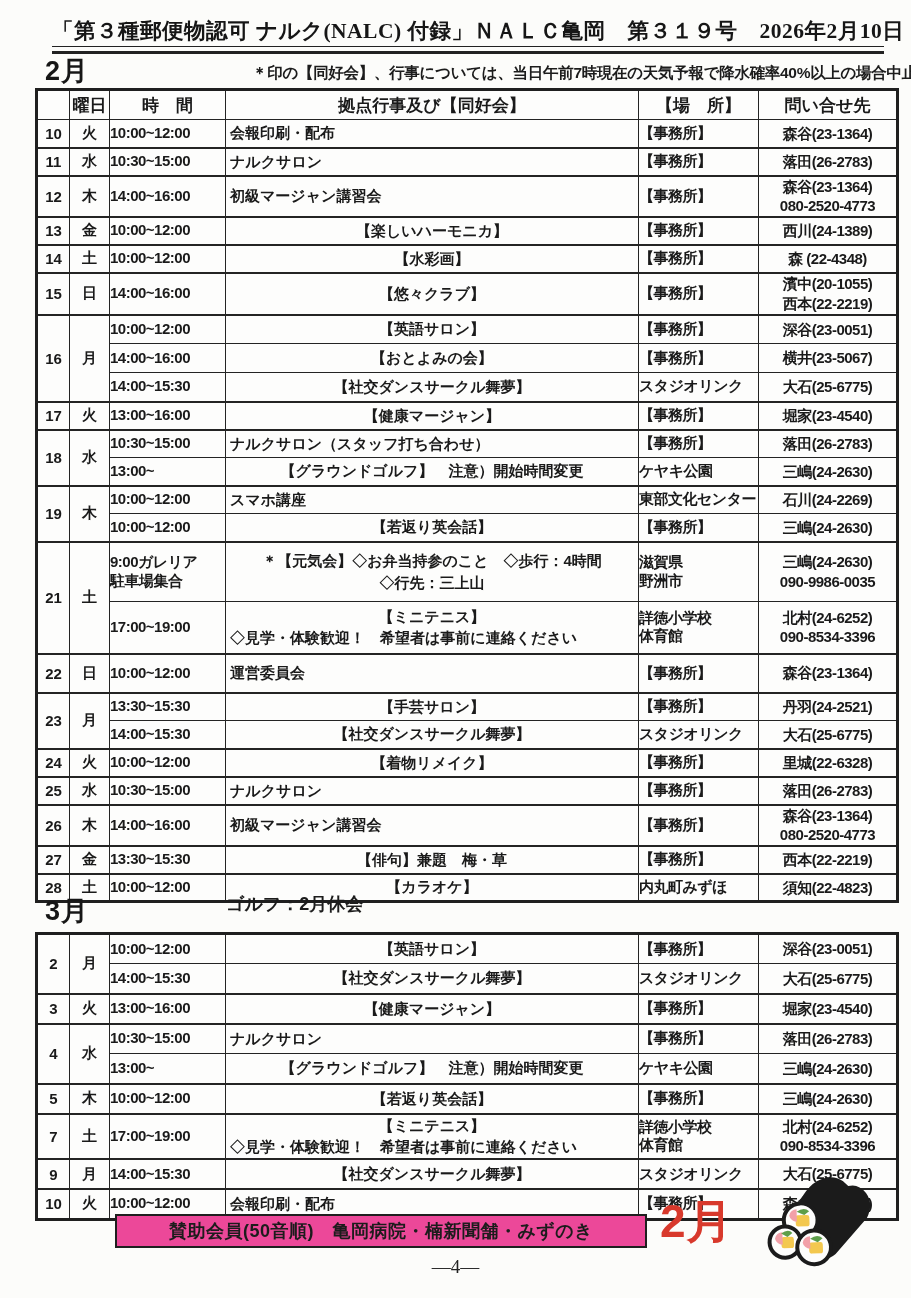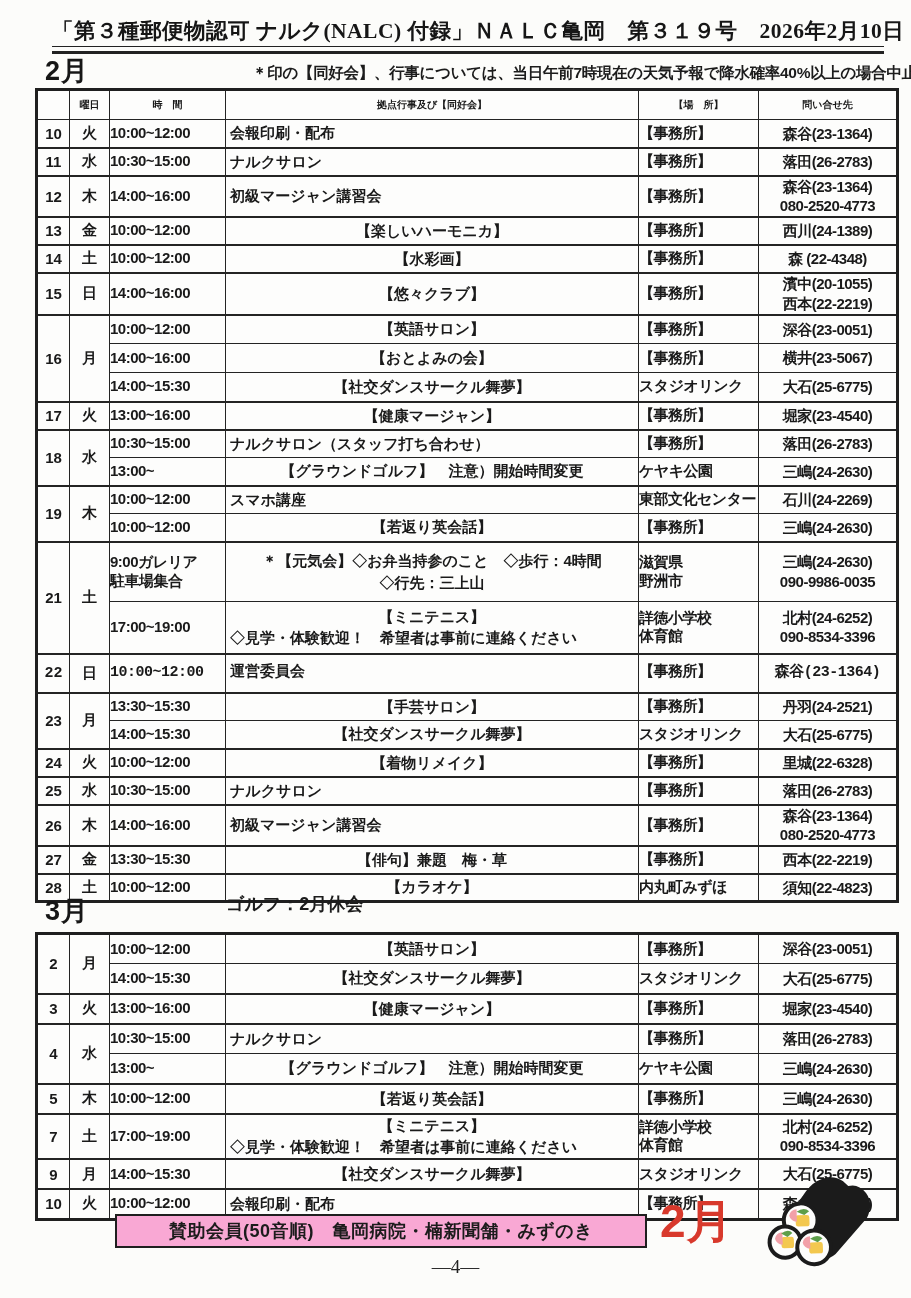--- a/index.html
+++ b/index.html
@@ -37,40 +37,40 @@
   #feb-table{top:88px;}
   #mar-table{top:932px;}
   table.sched{border:3px solid #1f1f1f;}
   table.sched td, table.sched th{
     border:1.6px solid #242424;
     padding:0;vertical-align:middle;
     font-size:15px;font-weight:600;color:#1a1a1a;
     overflow:hidden;
   }
   table.sched tr.gs td{border-top-width:2.2px;}
-  table.sched th{font-size:10px;font-weight:bold;text-align:center;}
+  table.sched th{font-size:17px;font-weight:bold;text-align:center;}
   td.day-cell, td.wd-cell{text-align:center;font-size:16px;}
   td.time-cell{text-align:left;letter-spacing:-.5px;}
   td.time-cell div{line-height:1.25;}
   td.event-cell div{line-height:1.45;padding:0 4px;}
   td.event-cell div.l{text-align:left;}
   td.event-cell div.c{text-align:center;}
   td.place-cell{font-size:14px;letter-spacing:-.5px;}
   td.place-cell div{line-height:1.25;white-space:nowrap;}
   td.contact-cell{text-align:center;font-size:14.5px;letter-spacing:-.5px;}
   td.contact-cell div{line-height:1.3;white-space:nowrap;}
   .footnote{
     position:absolute;left:226px;top:880px;font-size:18px;font-weight:600;margin-top:12px;
   }
   
   .supporters-box{
     position:absolute;left:115px;top:1214px;width:528px;height:30px;
     border:2px solid #1f1f1f;display:flex;align-items:center;justify-content:center;
     font-size:18px;font-weight:bold;letter-spacing:.5px;white-space:nowrap;
-    background:#f9a8d4;
+    background:#ec4899;
   }
   .month-stamp{
     position:absolute;left:660px;top:1191px;
     font-size:46px;font-weight:bold;color:#d8392c;letter-spacing:1px;
   }
   .sushi{position:absolute;left:758px;top:1172px;width:128px;height:100px;}
   .page-num{
     position:absolute;left:0;top:1256px;width:100%;text-align:center;
     font-family:"Liberation Serif", serif;font-size:19px;color:#222;
   }
@@ -353,21 +353,21 @@
           </td>
           <td class="place-cell">
             <div>詳徳小学校</div>
             <div>体育館</div>
           </td>
           <td class="contact-cell">
             <div>北村(24-6252)</div>
             <div>090-8534-3396</div>
           </td>
         </tr>
-        <tr class="gs" style="height: 39px; font-family: Liberation Mono, monospace;">
+        <tr class="gs" style="height: 39px;">
           <td class="day-cell" rowspan="1">22</td>
           <td class="wd-cell" rowspan="1">日</td>
           <td class="time-cell">
             <div>10:00~12:00</div>
           </td>
           <td class="event-cell">
             <div class="l">運営委員会</div>
           </td>
           <td class="place-cell">
             <div>【事務所】</div>

